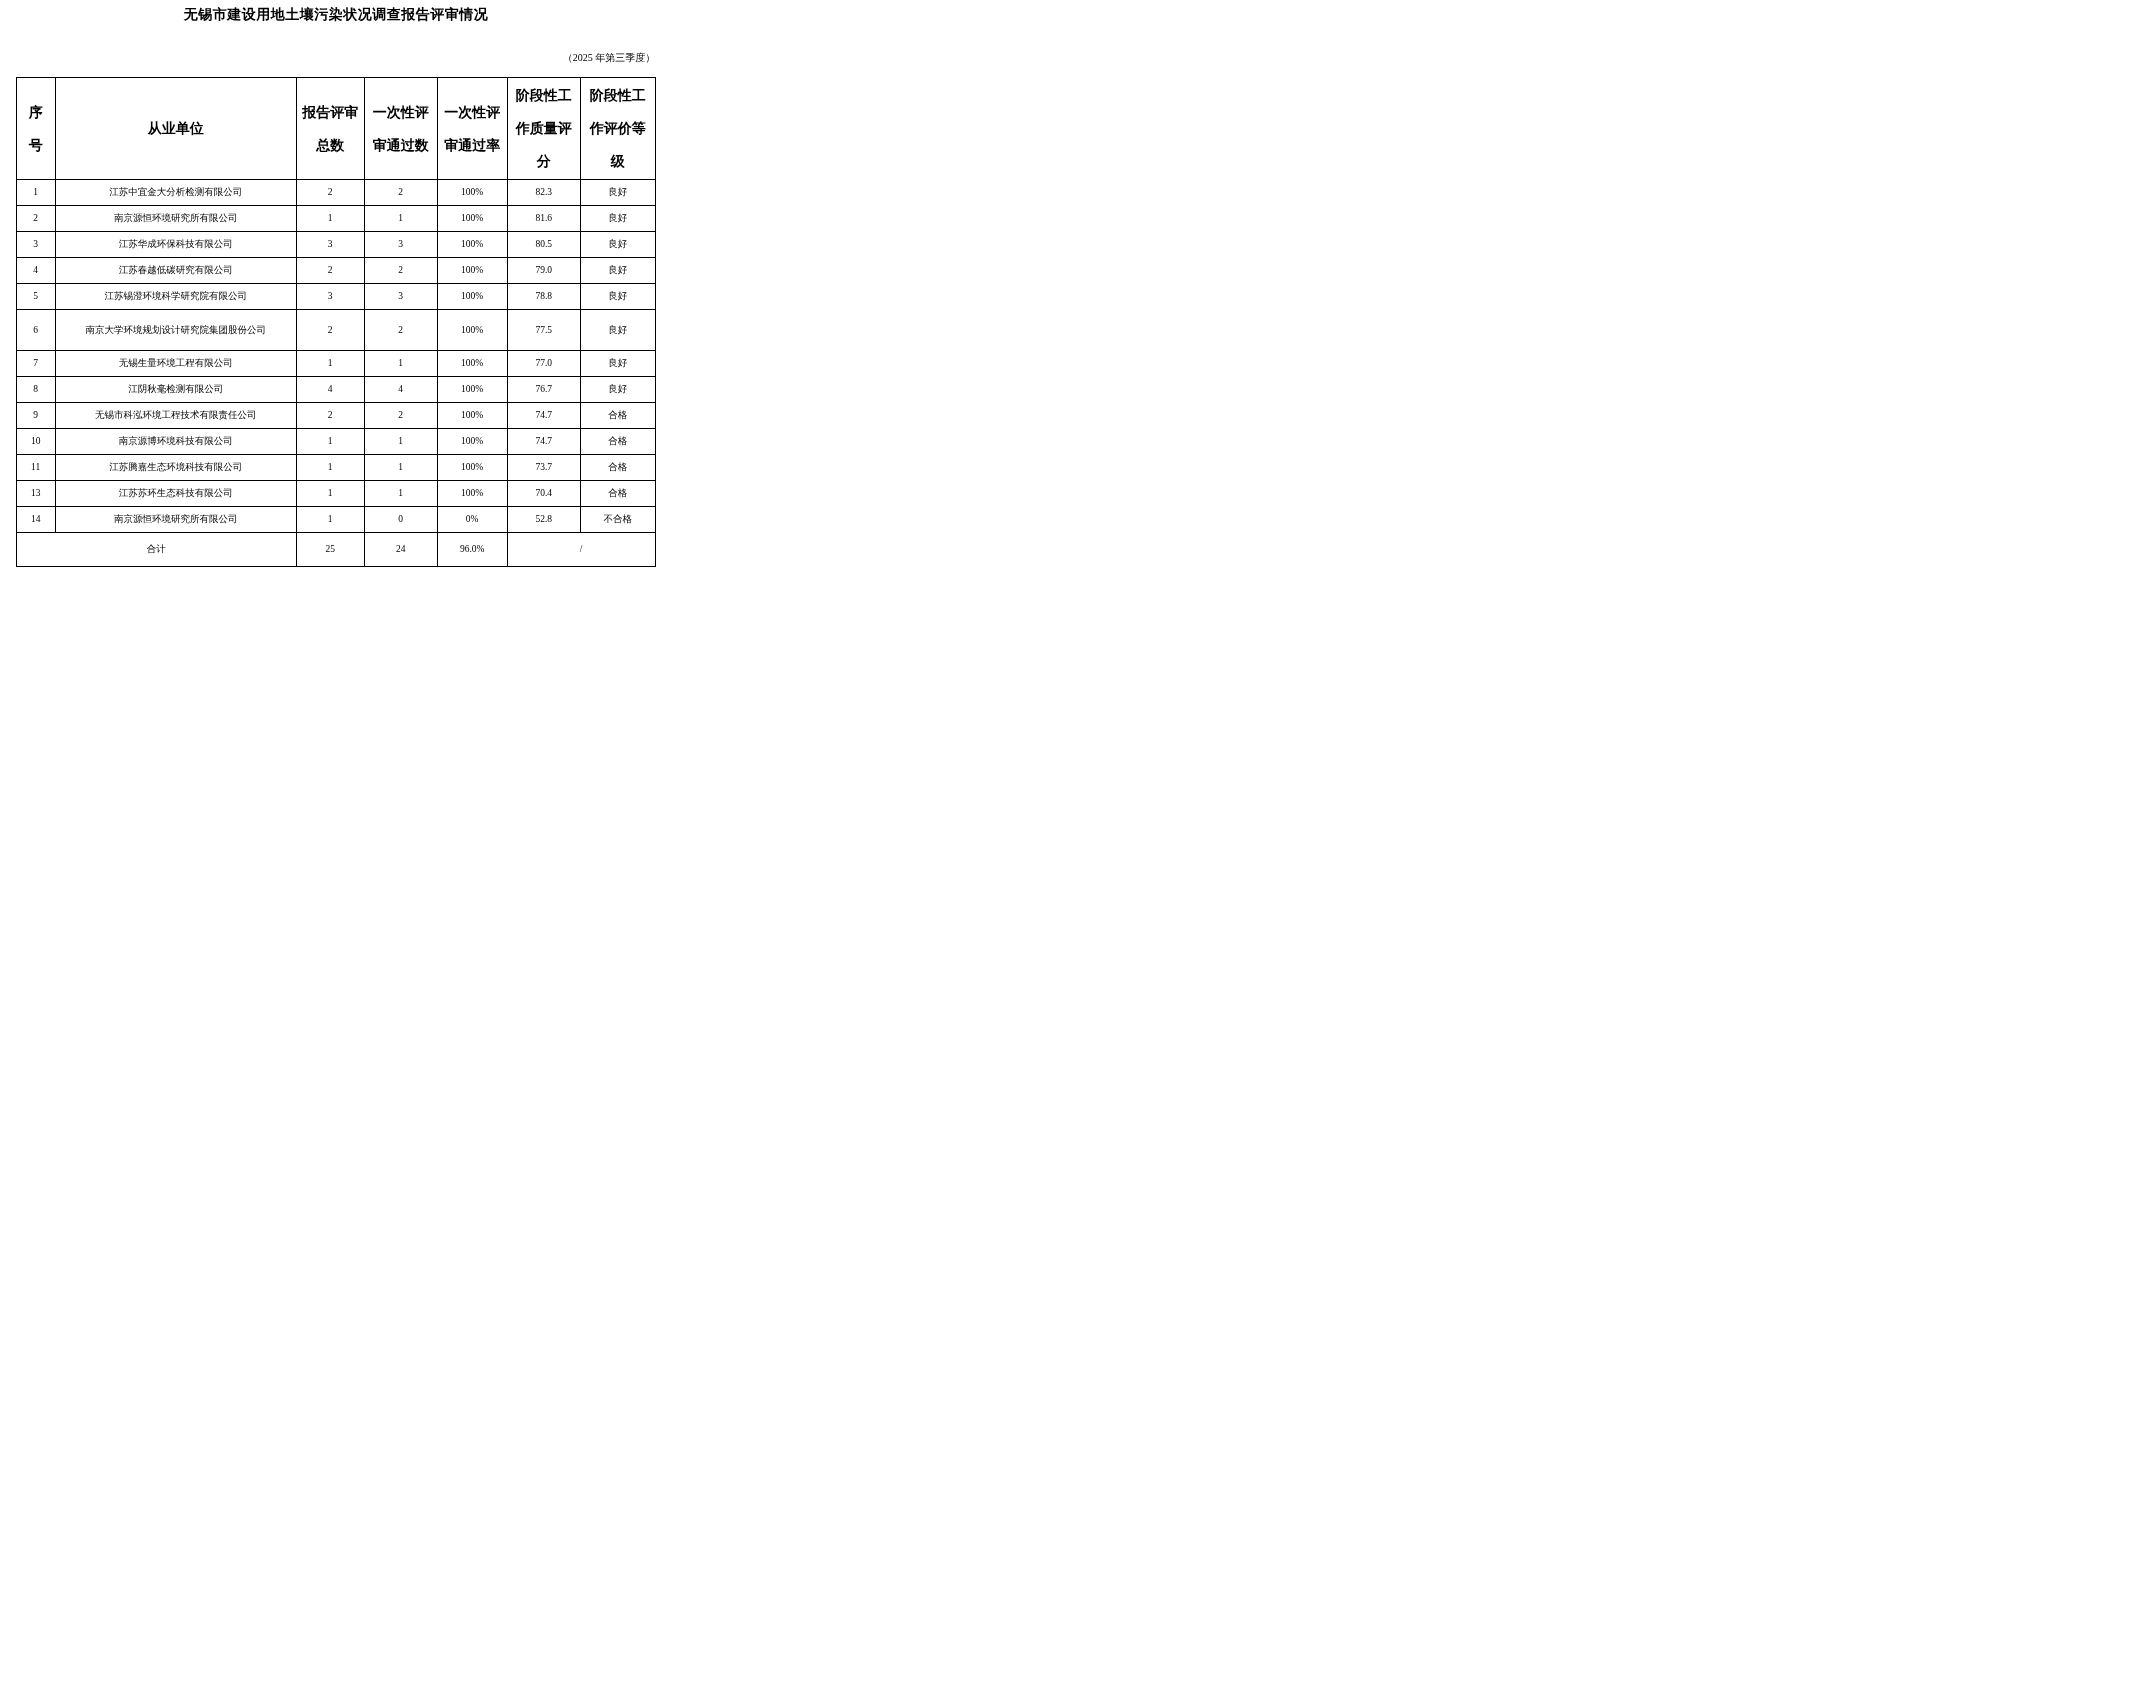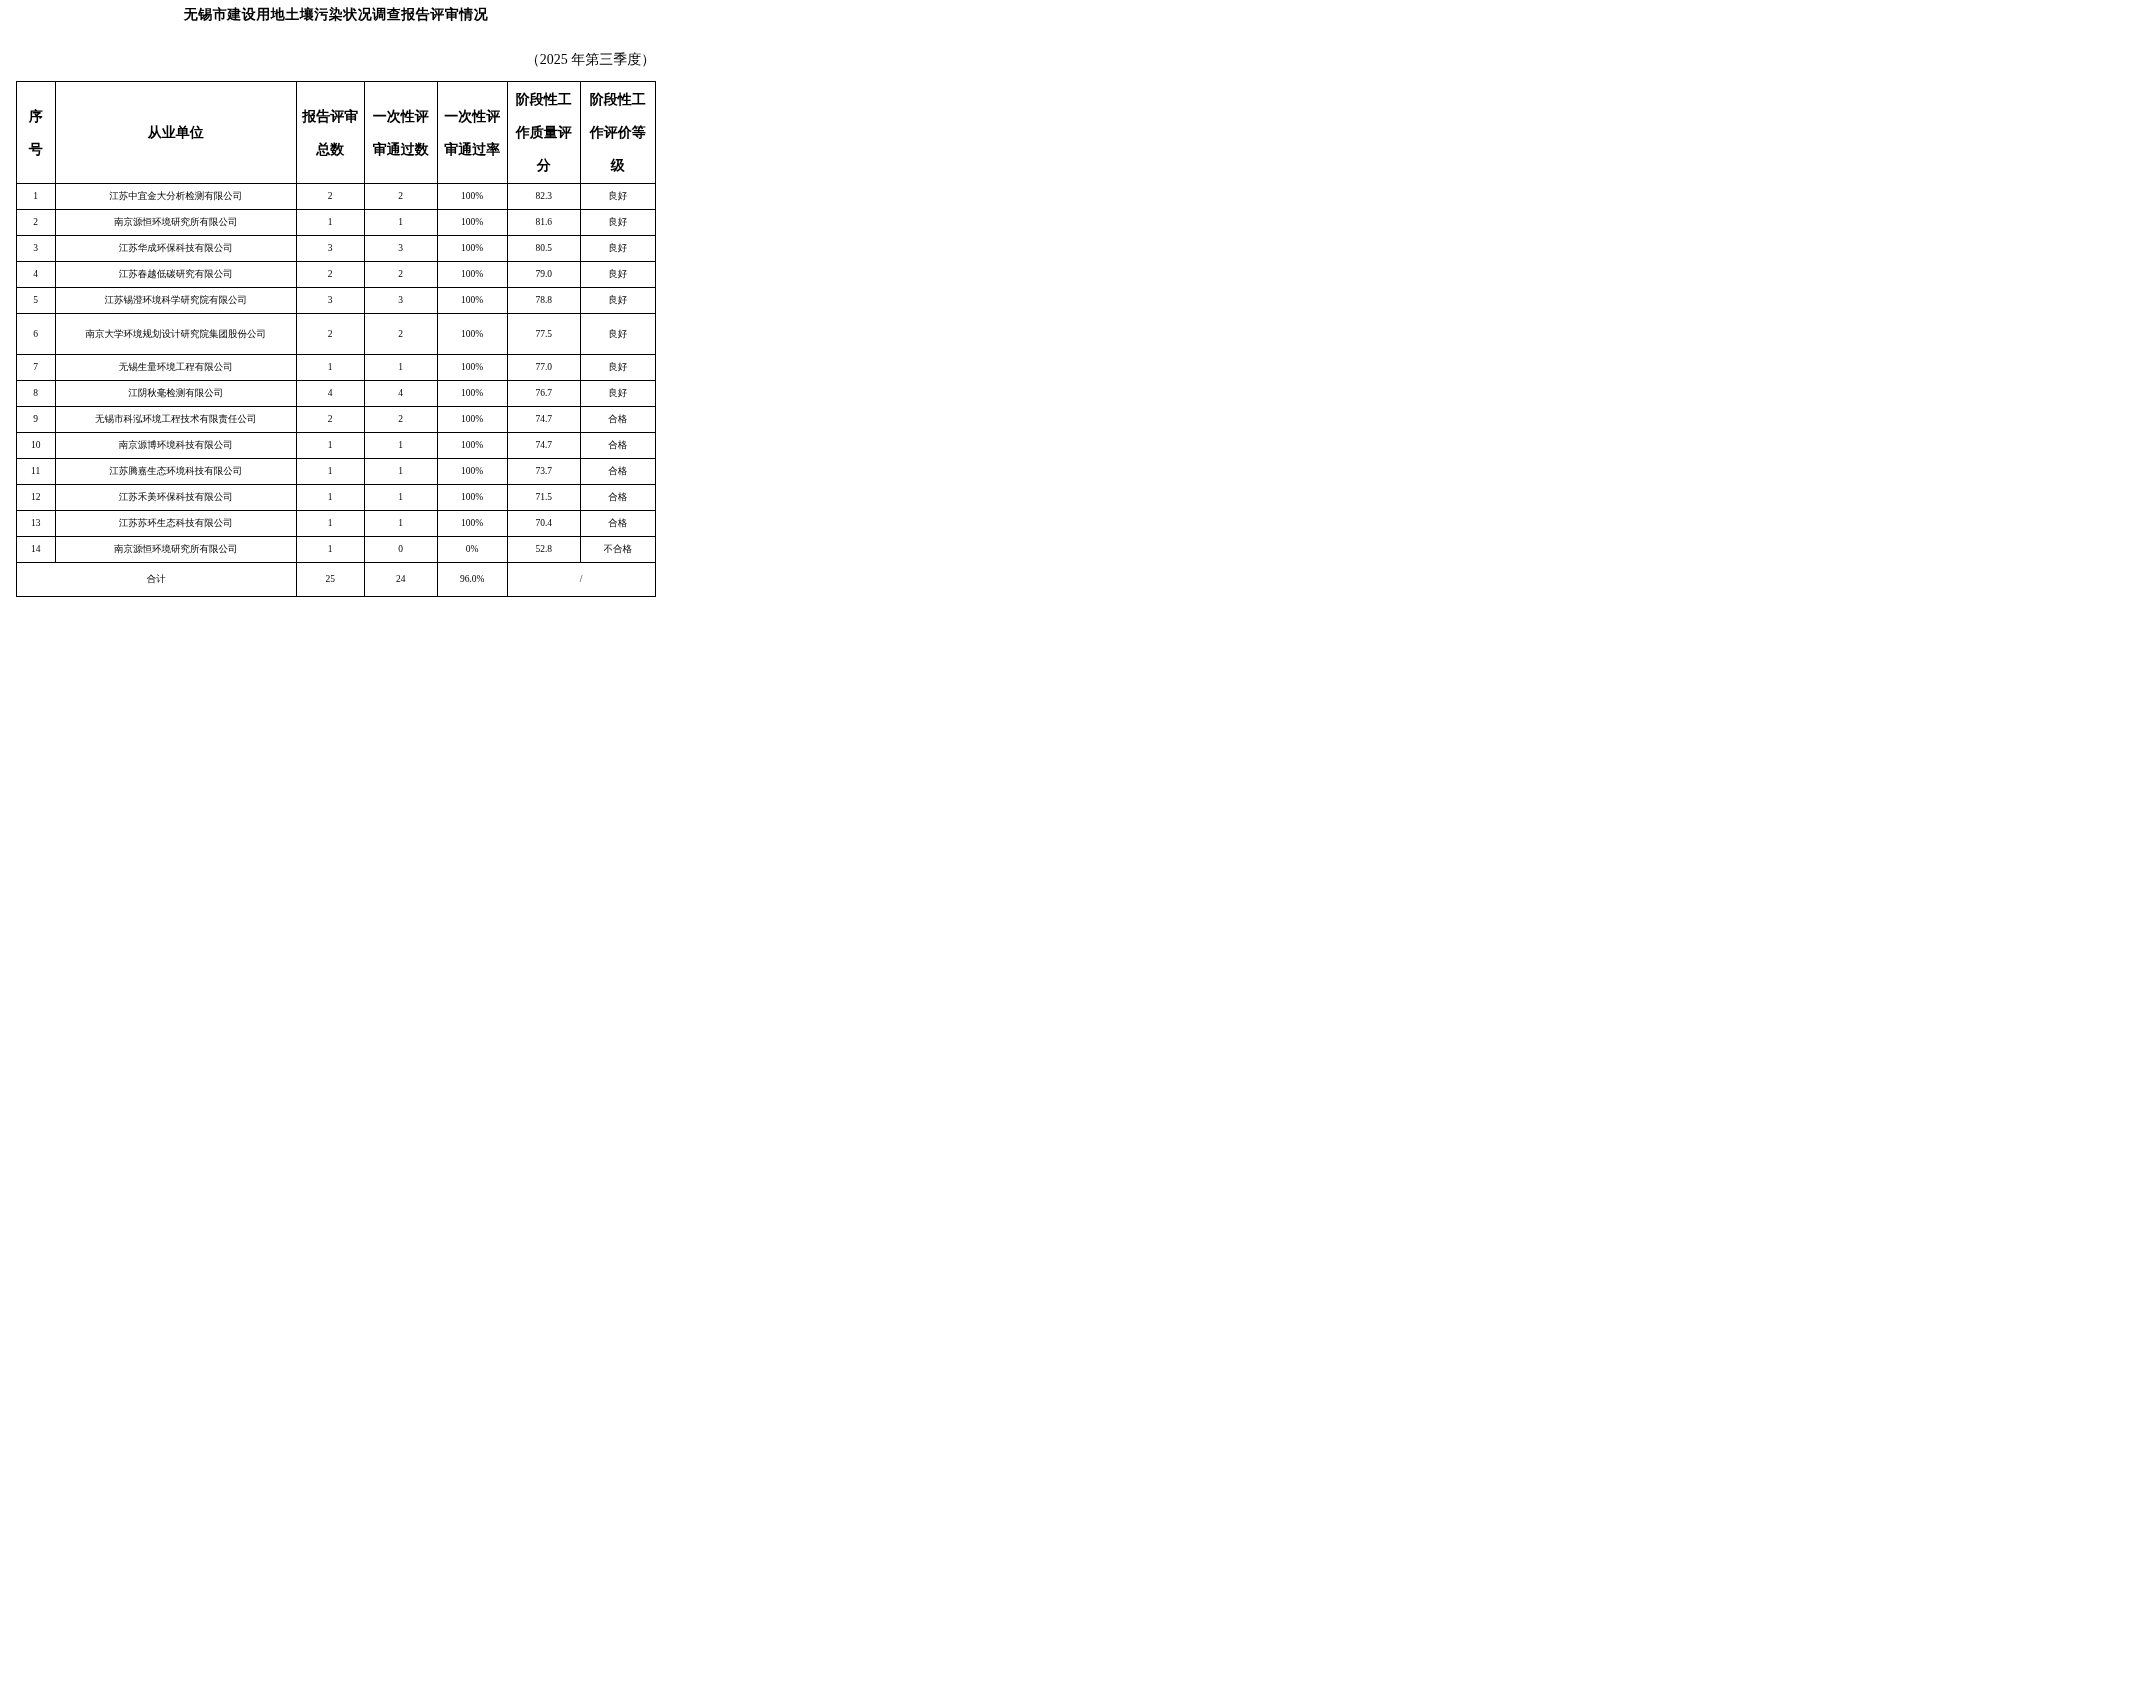--- a/index.html
+++ b/index.html
@@ -23,21 +23,21 @@
     text-align: center;
     font-family: Liberation Sans, sans-serif;
     font-weight: bold;
     font-size: 14px;
     letter-spacing: 0.5px;
   }
   .doc-subtitle {
     margin-top: 27px;
     text-align: right;
     font-family: "Liberation Serif", "DejaVu Serif", serif;
-    font-size: 14px;
+    font-size: 10px;
     padding-right: 1px;
   }
   table.review-table {
     margin-top: 12.4px;
     border-collapse: collapse;
     table-layout: fixed;
     width: 639px;
     border: 1.9px solid #000000;
   }
   .review-table th,
@@ -207,29 +207,20 @@
       <tr class="body-row">
         <td>11</td>
         <td>江苏腾嘉生态环境科技有限公司</td>
         <td>1</td>
         <td>1</td>
         <td>100%</td>
         <td>73.7</td>
         <td>合格</td>
       </tr>
       <tr class="body-row">
-        <td>12</td>
-        <td>江苏禾美环保科技有限公司</td>
-        <td>1</td>
-        <td>1</td>
-        <td>100%</td>
-        <td>71.5</td>
-        <td>合格</td>
-      </tr>
-      <tr class="body-row">
         <td>13</td>
         <td>江苏苏环生态科技有限公司</td>
         <td>1</td>
         <td>1</td>
         <td>100%</td>
         <td>70.4</td>
         <td>合格</td>
       </tr>
       <tr class="body-row">
         <td>14</td>

